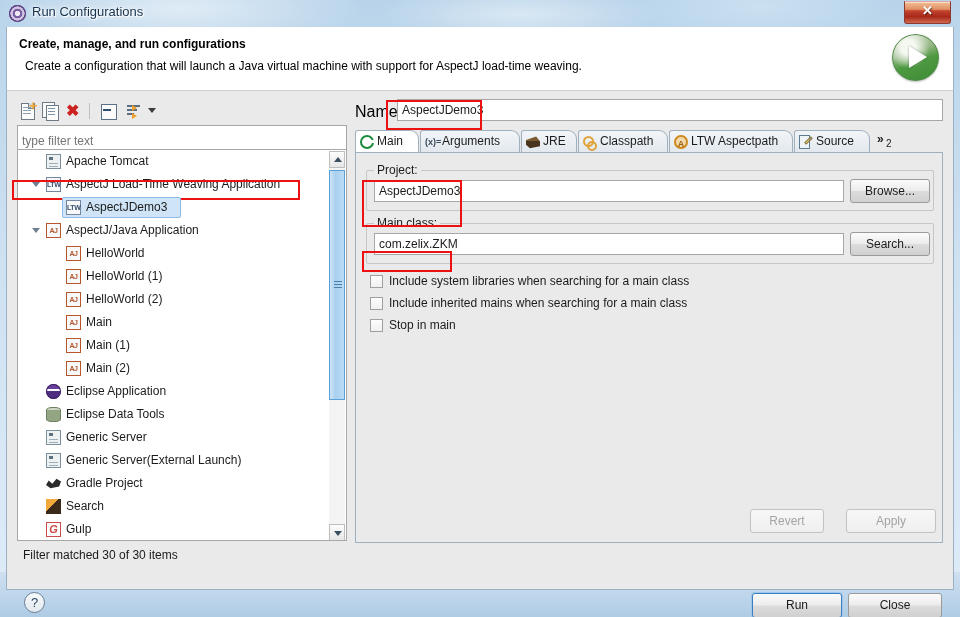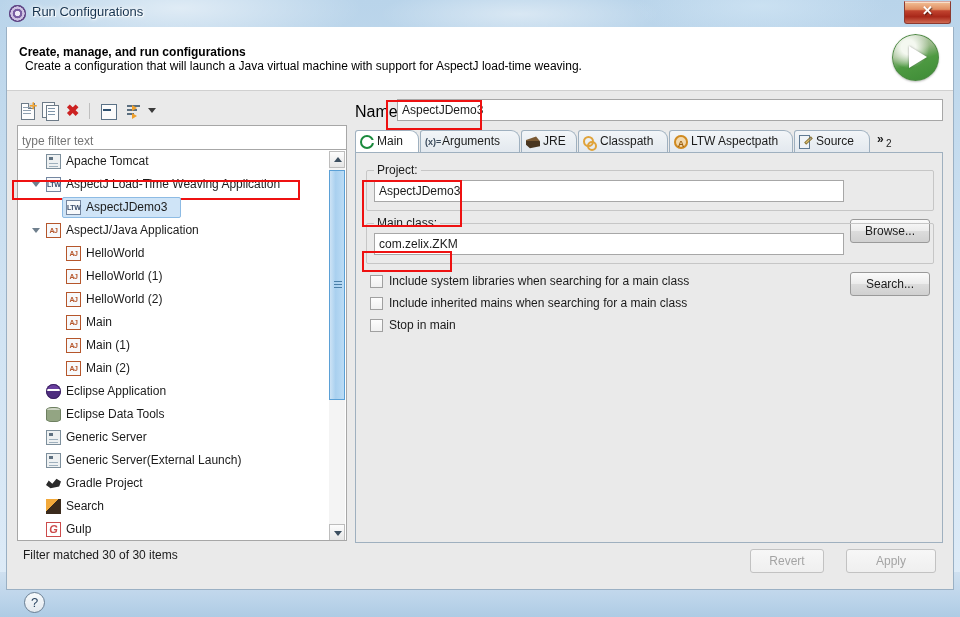--- a/index.html
+++ b/index.html
@@ -67,21 +67,21 @@
   }
   
   #header {
     position: absolute; left: 0; top: 0; width: 946px; height: 64px;
     background: #fff;
     border-bottom: 1px solid #d0d0d0;
     box-sizing: border-box;
   }
   #header-title {
     position: absolute; left: 12px; top: 10px;
-    font-size: 12px; font-weight: bold; color: #000; margin-top: 8px;
+    font-size: 12px; font-weight: bold; color: #000;
   }
   #header-desc {
     position: absolute; left: 18px; top: 32px;
     font-size: 12px; color: #000;
   }
   #header-icon {
     position: absolute; right: 14px; top: 7px; width: 47px; height: 47px;
   }
   #header-icon .ball {
     position:absolute; inset:0; border-radius:50%;
@@ -293,21 +293,21 @@
     position:absolute; box-sizing:border-box; height:22px;
     border:1px solid #a7a7a7; background:#fff;
     font-family:"Liberation Sans",sans-serif; font-size:12px; color:#1b1b1b;
     padding:0 4px;
   }
   .btn {
     position:absolute; box-sizing:border-box; height:24px;
     border:1px solid #9a9a9a; border-radius:3px;
     background: linear-gradient(180deg,#fbfbfb 0%, #ececec 48%, #dcdcdc 52%, #d0d0d0 100%);
     font-family:"Liberation Sans",sans-serif; font-size:12px; color:#1b1b1b;
-    cursor:pointer; text-align:center; line-height:22px;margin-top:40px;
+    cursor:pointer; text-align:center; line-height:22px;
   }
   .btn.disabled { color:#a4a4a4; border-color:#c2c2c2;
     background: linear-gradient(180deg,#f7f7f7 0%, #efefef 100%); cursor:default; }
   .btn.default { border-color:#3a7fc2; box-shadow: 0 0 0 1px #9fc6e8; }
 
   .chk-row { position:absolute; height:20px; font-size:12px; color:#1b1b1b; white-space:nowrap; cursor:pointer; }
   .chk-box {
     position:absolute; left:0; top:3px; width:13px; height:13px; box-sizing:border-box;
     border:1px solid #a0a0a0; background: linear-gradient(180deg,#fdfdfd,#f0f0f0);
   }

